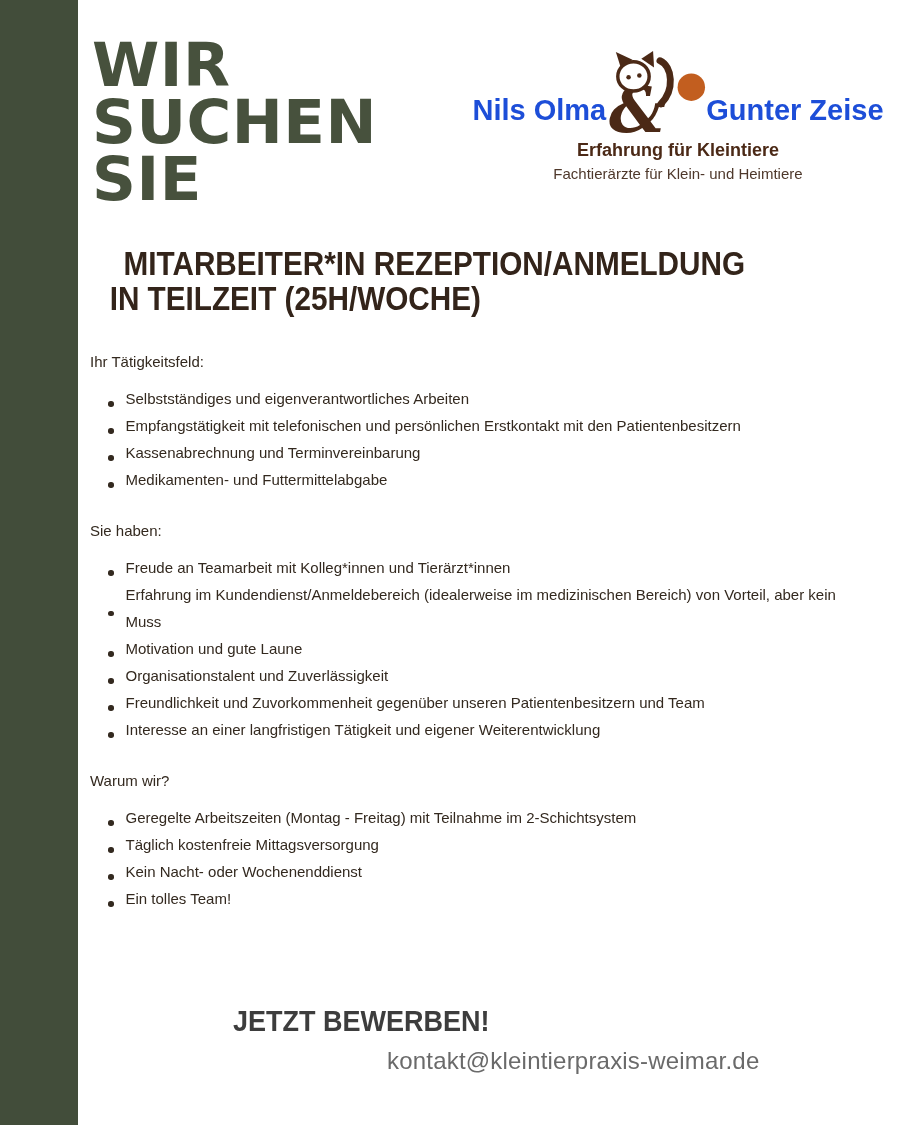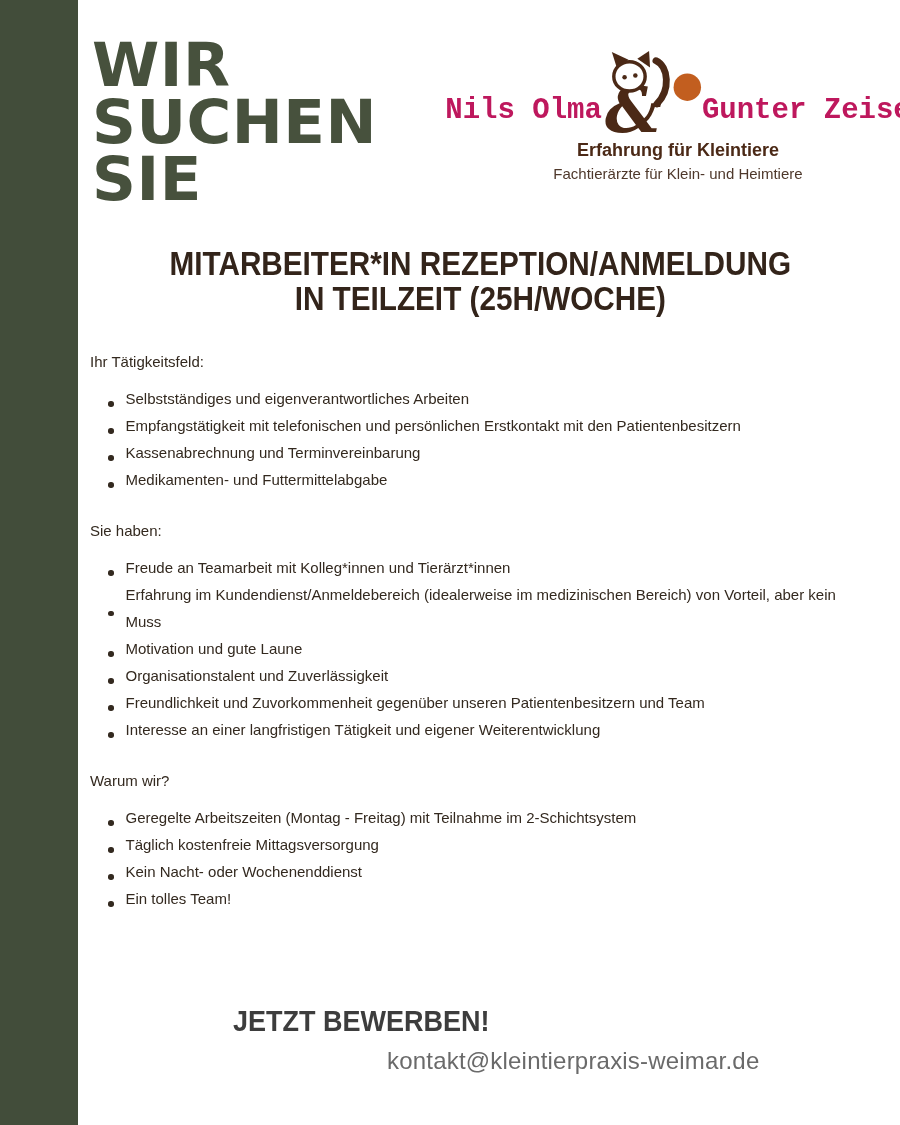--- a/index.html
+++ b/index.html
@@ -40,24 +40,24 @@
     width: 400px;
     text-align: center;
   }
   .logo-row {
     display: flex;
     justify-content: center;
     align-items: flex-end;
     height: 92px;
   }
   .logo-name {
-    font-family: Liberation Mono, monospace;
+    font-family: Liberation Sans, sans-serif;
     font-weight: bold;
     font-size: 29px;
-    color: #be185d;
+    color: #1d4ed8;
     line-height: 1;
     margin-bottom: 9px;
     white-space: nowrap;
   }
   .logo-mark {
     width: 98px;
     height: 90px;
     margin: 0 0 -6px 2px;
     flex: 0 0 auto;
   }
@@ -72,21 +72,21 @@
     font-size: 15px;
     font-weight: normal;
     color: #4e382b;
     line-height: 24px;
   }
   
   .title {
     position: absolute;
     left: 89px; top: 246px;
     width: 782px;
-    text-align: center;
+    text-align: left;
     color: #33241a;
     font-weight: bold;
     font-size: 33px;
     line-height: 35px;
   }
   .title .tline {
     display: inline-block;
     transform: scaleX(0.9);
     transform-origin: center;
     white-space: nowrap;

